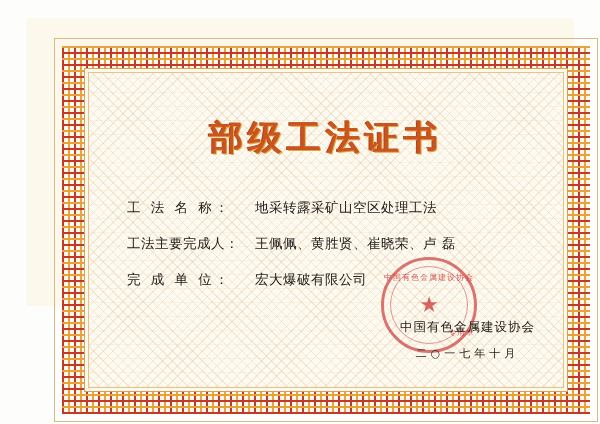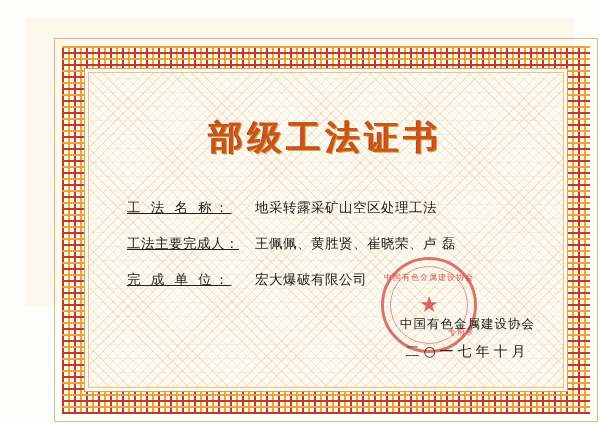--- a/index.html
+++ b/index.html
@@ -144,21 +144,20 @@
     align-items: baseline;
     margin-bottom: 18px;
     font-size: 13.5px;
     color: #23201c;
     white-space: nowrap;
   }
   .row .label {
     width: 112px;
     letter-spacing: 3px;
     font-family: "DejaVu Serif", serif;
-    text-decoration: underline;
   }
   .row .label.tight {
     letter-spacing: 0.5px;
   }
   .row .value {
     font-family: "DejaVu Serif", serif;
     letter-spacing: 0.5px;
     padding-left: 16px;
   }
 
@@ -170,21 +169,21 @@
     text-align: center;
     font-family: "DejaVu Serif", serif;
     color: #23201c;
   }
   .sign-org {
     font-size: 12.5px;
     letter-spacing: 1px;
     margin-bottom: 10px;
   }
   .sign-date {
-    font-size: 14px;
+    font-size: 11px;
     letter-spacing: 4px;
   }
 
   
   .seal {
     position: absolute;
     right: 86px;
     bottom: 34px;
     width: 96px;
     height: 96px;

